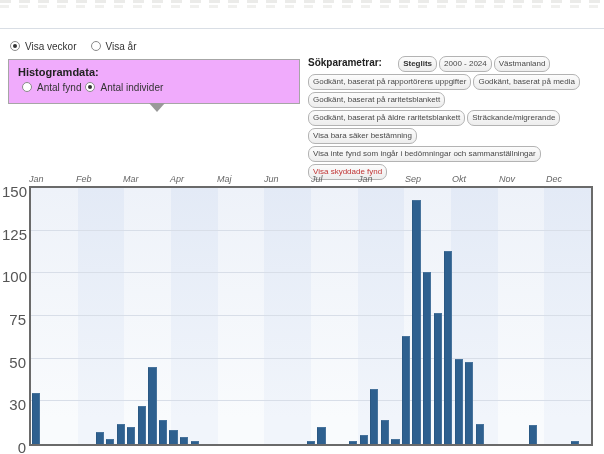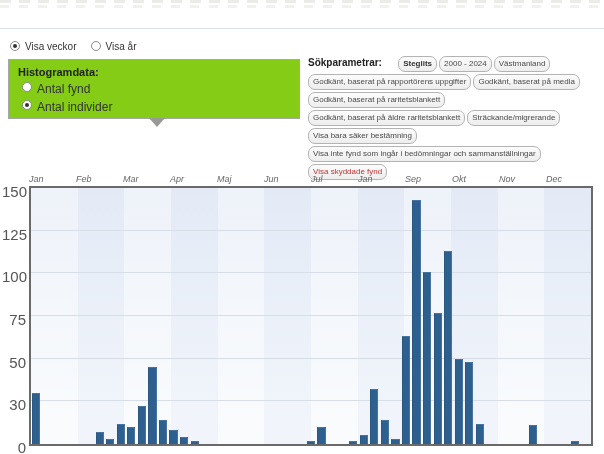--- a/index.html
+++ b/index.html
@@ -13,23 +13,23 @@
   h1 { position:absolute; top:8px; left:8px; font-size:16px; font-weight:400; color:#2b2b2b; letter-spacing:0.2px; }
   .title-rule { position:absolute; top:28px; left:0; width:604px; height:1px; background:#d9dee5; }
 
   .view-toggle { position:absolute; top:41px; left:10px; display:flex; gap:14px; font-size:10px; color:#333; }
 
   .radio { display:flex; align-items:flex-start; gap:5px; cursor:pointer; }
   .rb { width:10px; height:10px; border-radius:50%; border:1px solid #8a8a8a; background:#fff; position:relative; flex:0 0 auto; }
   .rb.on::after { content:""; position:absolute; left:2px; top:2px; width:4px; height:4px; border-radius:50%; background:#333; }
   .rl { white-space:nowrap; }
 
-  .data-panel { position:absolute; top:59px; left:8px; width:292px; border:1px solid #a6a6a6; background:#84cc16; padding:6px 9px 4px; }
+  .data-panel { position:absolute; top:59px; left:8px; width:292px; border:1px solid #a6a6a6; background:#f0abfc; padding:6px 9px 10px; }
   .panel-title { font-size:11px; font-weight:bold; color:#222; margin-bottom:4px; }
-  .panel-opts { display:flex; flex-direction:column; gap:4px; font-size:12px; color:#333; padding-left:4px; }
+  .panel-opts { display:flex; flex-direction:row; gap:4px; font-size:10px; color:#333; padding-left:4px; }
   .pointer { position:absolute; bottom:-9px; left:140px; width:0; height:0;
     border-left:8px solid transparent; border-right:8px solid transparent; border-top:9px solid #999; }
 
   .search-panel { position:absolute; top:55px; left:308px; width:296px; }
   .tags { font-size:8px; line-height:13px; color:#444; }
   .sp-label { font-size:10px; font-weight:bold; color:#222; margin-right:14px; }
   .tag { display:inline-block; border:1px solid #b3b3b3; border-radius:7px; padding:0px 4px 1px;
     margin:1px 2px 1px 0; background:linear-gradient(#fcfcfc,#ededed); color:#4a4a4a; white-space:nowrap; }
   .tag.bold { font-weight:bold; color:#333; }
   .tag.warn { color:#c03333; }

